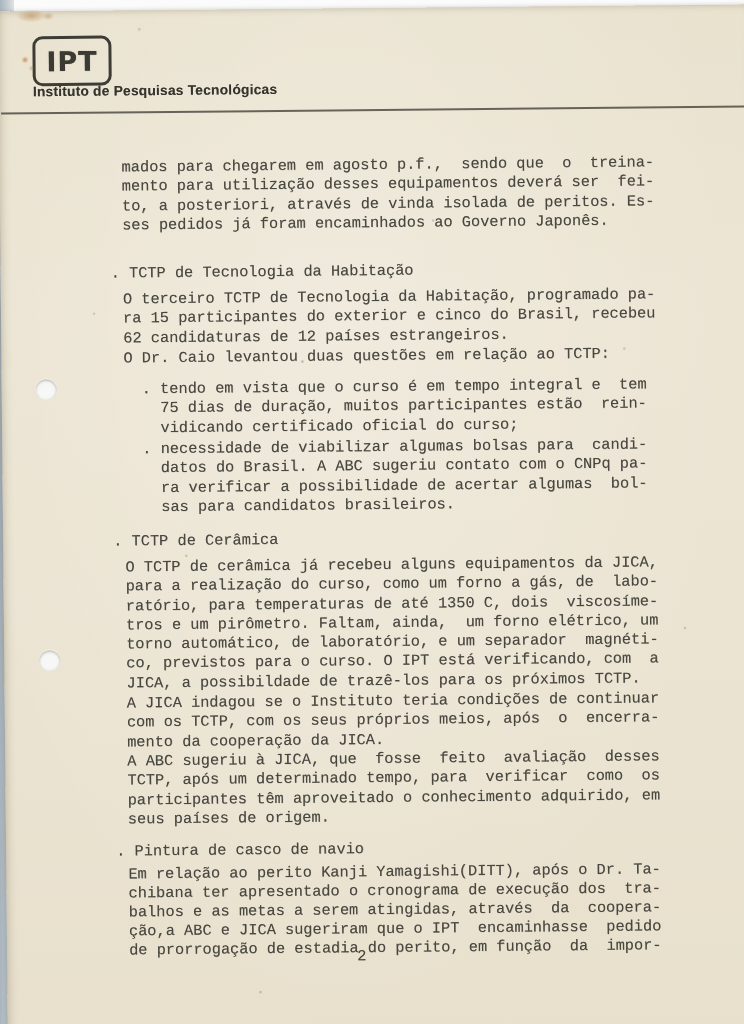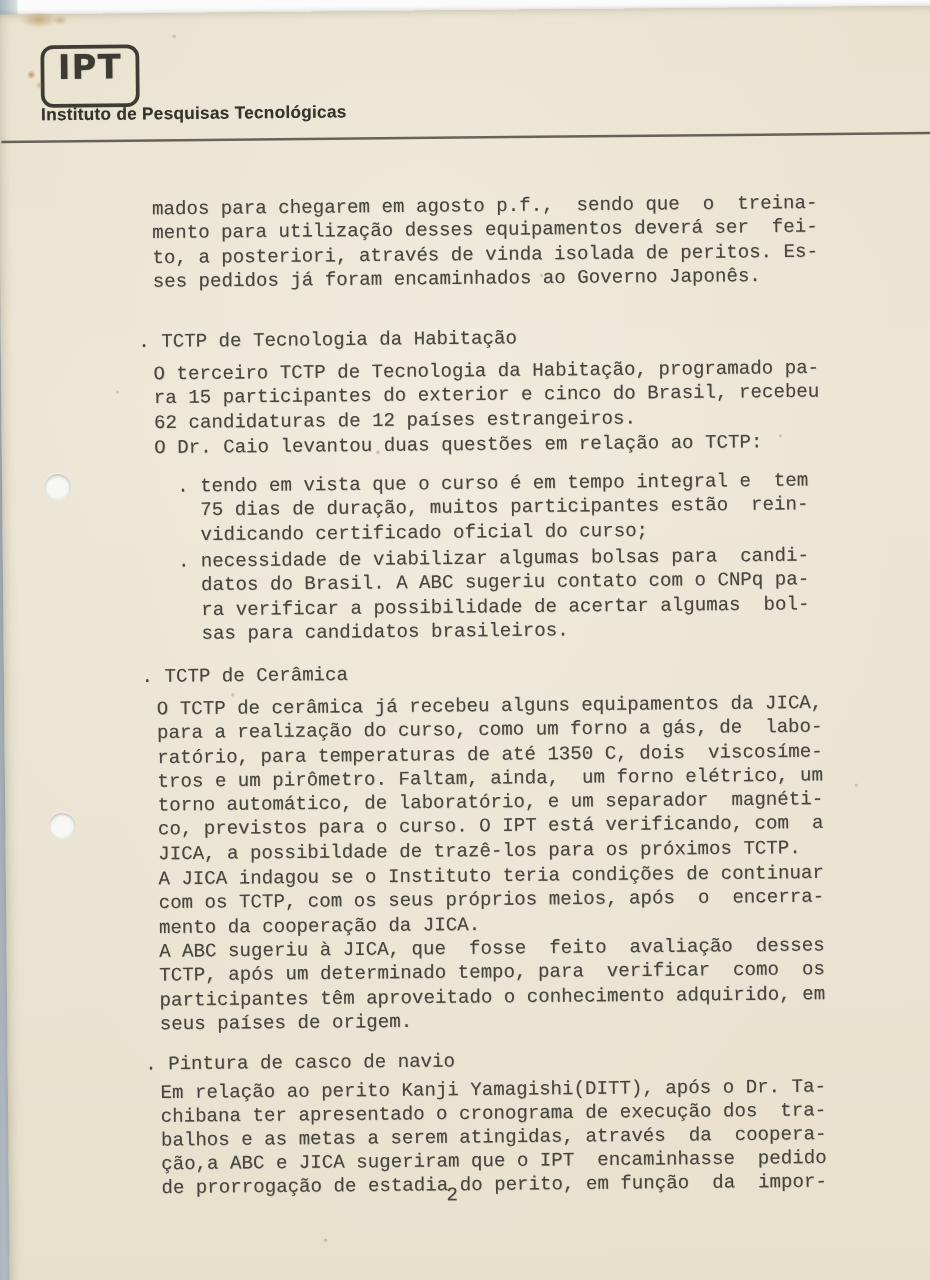--- a/index.html
+++ b/index.html
@@ -28,21 +28,21 @@
     box-shadow:
       -2px 0 4px rgba(60,60,60,0.25),
       inset 7px 0 9px -5px rgba(120,108,84,0.30),
       inset 0 5px 7px -4px rgba(120,108,84,0.22),
       inset -4px 0 8px -5px rgba(120,108,84,0.18);
   }
 
   .logo-box {
     position:absolute; left:34px; top:25px; width:73px; height:44px;
     border:3.5px solid #3e3d35; border-radius:10px;
-    display:flex; justify-content:center;
+    display:flex; align-items:center; justify-content:center;
   }
   .logo-text {
     font-family:"DejaVu Sans", sans-serif; font-weight:800; font-size:27px;
     letter-spacing:1px; color:#3c3b33; text-shadow:0 0 1px rgba(60,59,51,0.55);
   }
   .institute {
     position:absolute; left:34px; top:73px;
     font-family:"Liberation Sans", sans-serif; font-weight:700; font-size:13.8px;
     letter-spacing:0.2px; color:#34332c; text-shadow:0 0 0.6px rgba(52,51,44,0.4);
     white-space:nowrap;

